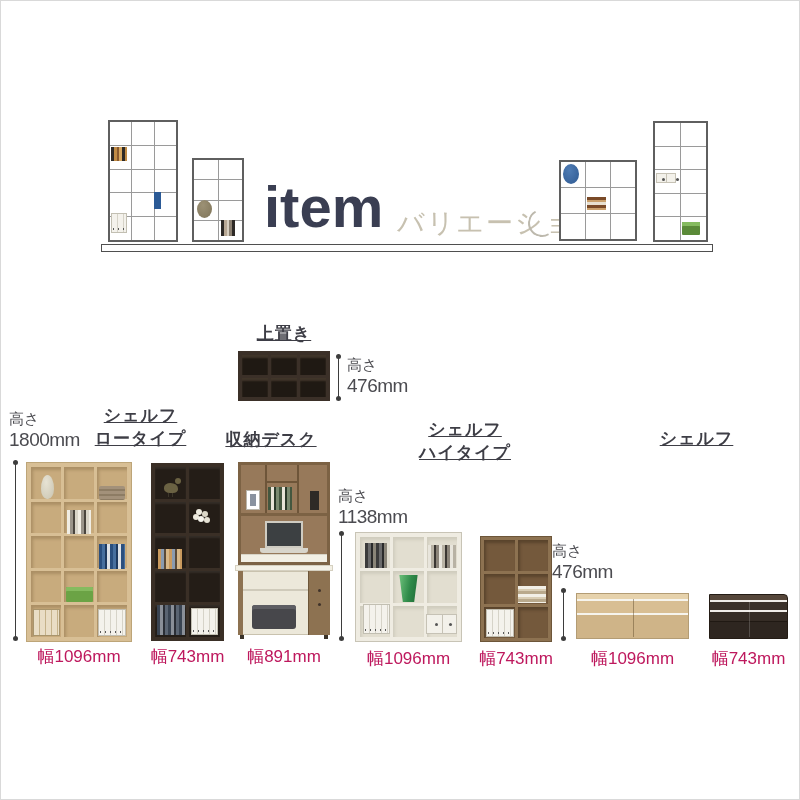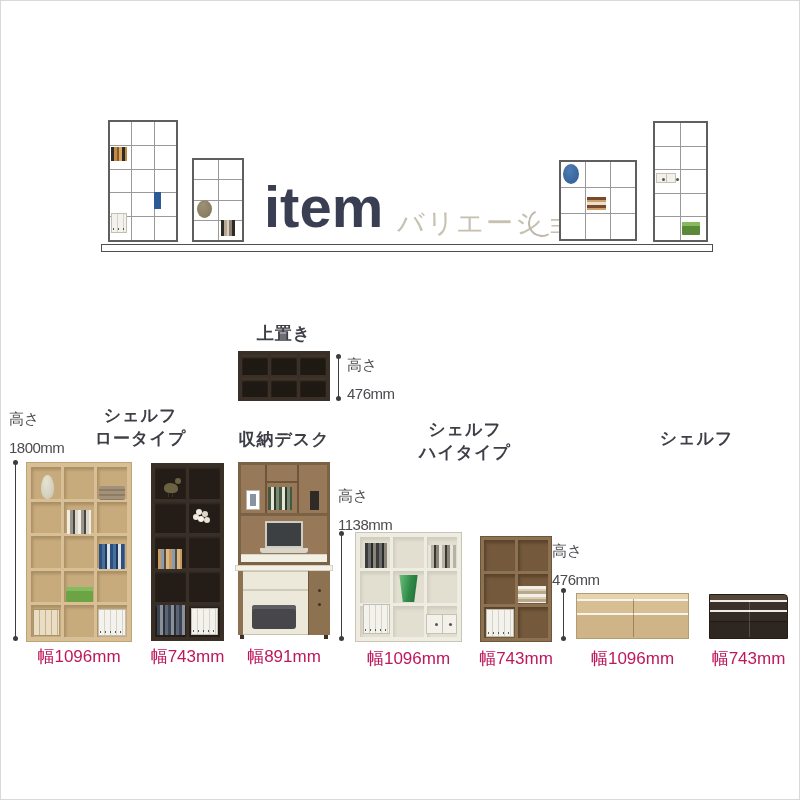--- a/index.html
+++ b/index.html
@@ -11,25 +11,25 @@
   .hgrid > i{background:#fff;display:block;}
   .hg-item{position:absolute;z-index:2;}
 
   
   .brand{position:absolute;font-weight:bold;color:#3a3e52;font-size:58px;line-height:1;letter-spacing:0px;}
   .brand-sub{position:absolute;color:#c7c1b0;font-size:27px;letter-spacing:2px;}
   .head-bar{position:absolute;background:#fefefe;border:1px solid #4f4f4f;}
   .twig{position:absolute;width:24px;height:24px;border:2px solid transparent;border-bottom-color:#bdb9ad;border-left-color:#bdb9ad;border-radius:50%;transform:rotate(15deg);}
 
   
-  .p-title{position:absolute;font-weight:bold;font-size:17px;line-height:1.35;color:#3e3e46;text-align:center;letter-spacing:1px;}
+  .p-title{position:absolute;font-weight:bold;font-size:17px;line-height:1.35;color:#3e3e46;text-align:center;letter-spacing:1px;text-decoration:underline;}
   .w-label{position:absolute;font-size:17px;color:#be185d;text-align:center;white-space:nowrap;}
   .dim-label{position:absolute;line-height:1.1;color:#4b4b50;}
   .dim-label .s{display:block;font-size:15px;}
-  .dim-label .v{display:block;font-size:15px;margin-top:12px;letter-spacing:-0.5px;}
+  .dim-label .v{display:block;font-size:19px;margin-top:2px;letter-spacing:-0.5px;}
   .dim-line{position:absolute;width:1px;background:#3d3d3d;}
   .dim-line::before,.dim-line::after{content:"";position:absolute;left:-2px;width:5px;height:5px;border-radius:50%;background:#3d3d3d;}
   .dim-line::before{top:-2px;}
   .dim-line::after{bottom:-2px;}
 
   
   .fshelf{position:absolute;display:grid;}
   .shelf-topunit{gap:3px;background:#3b3028;border:4px solid #3b3028;}
   .shelf-topunit > i{background:#1f1913;box-shadow:inset 0 3px 2px rgba(150,125,100,.28);}
   .shelf-oak{gap:3px;background:#d8bf95;border:4px solid #d8bf95;outline:1px solid #bda578;}
@@ -240,21 +240,21 @@
         <i></i>
         <i></i>
         <i></i>
         <i></i>
         <i></i>
       </div>
     <div class="w-label" style="left:148px;top:644px;width:77px;">幅743mm</div>
   </div>
 
   <div>
-    <div class="p-title" style="left:225px;top:428px;width:116px;">収納デスク</div>
+    <div class="p-title" style="left:212px;top:428px;width:116px;">収納デスク</div>
     <div class="desk" style="left:237px;top:461px;width:92px;height:178px;">
       <div class="desk-hutch">
         <div class="dh-div-v1"></div>
         <div class="dh-div-v2"></div>
         <div class="dh-div-h-mid"></div>
         <div class="dh-shelf"></div>
         <div class="pframe" style="position:absolute;left:5px;top:25px;width:14px;height:20px;"></div>
         <div class="bk" style="position:absolute;left:27px;top:22px;width:24px;height:23px;--a:#44573f;--b:#e8e4d8;--c:#2c3a2a;--d:#7a8a70;"></div>
         <div style="position:absolute;left:69px;top:26px;width:9px;height:19px;background:#2e2a26;"></div>
         <div class="dh-strip"></div>

